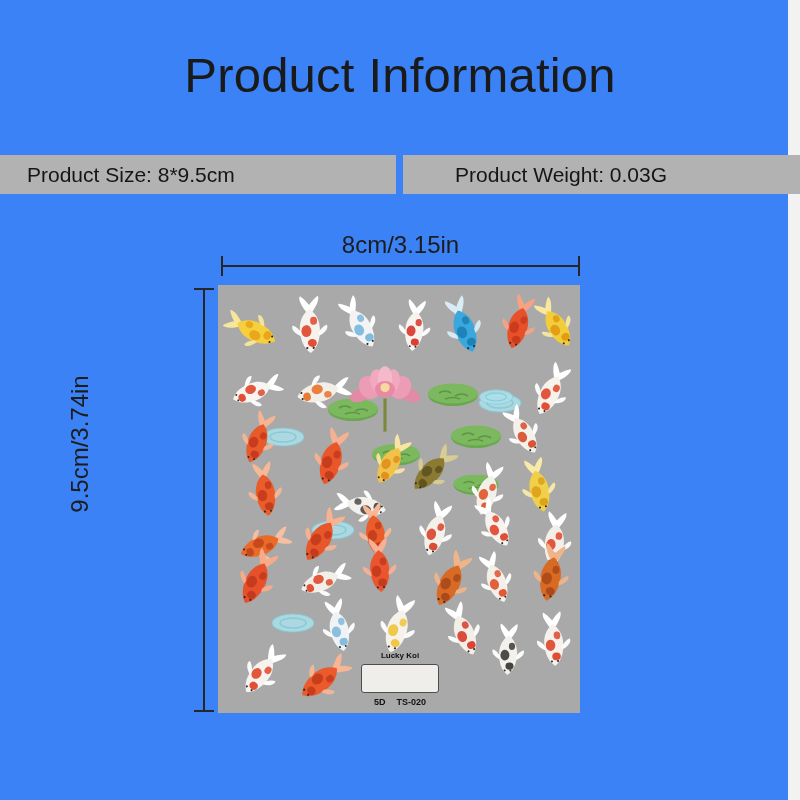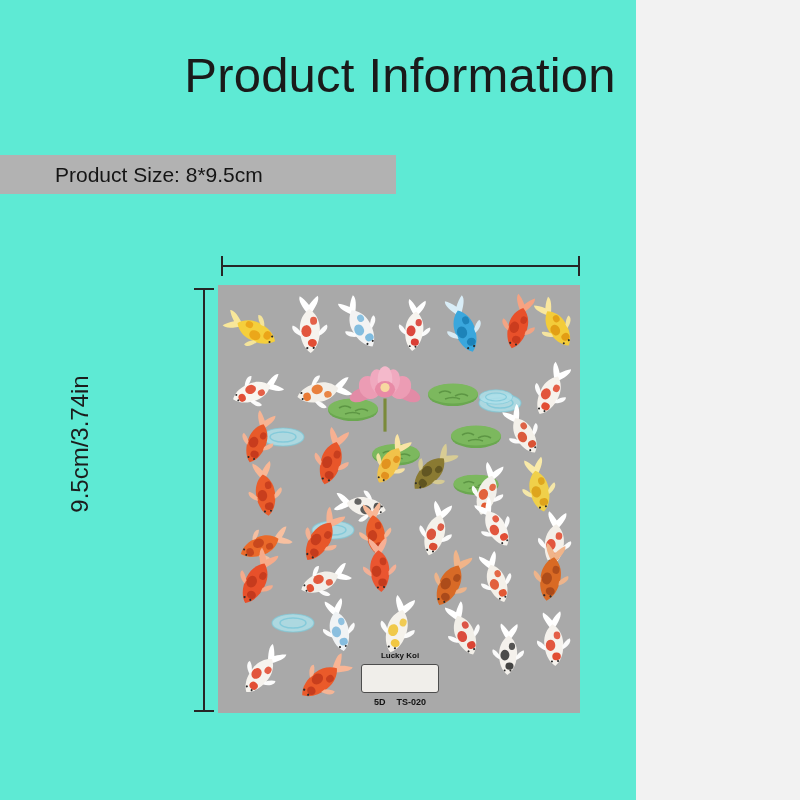--- a/index.html
+++ b/index.html
@@ -10,23 +10,23 @@
     width: 800px;
     height: 800px;
     background: #f2f2f2;
     font-family: "Liberation Sans", sans-serif;
     overflow: hidden;
     position: relative;
   }
   #page {
     position: absolute;
     left: 0; top: 0;
-    width: 636px;
+    width: 788px;
     height: 800px;
-    background: #5eead4;
+    background: #3b82f6;
   }
 
   
   .page-title {
     position: absolute;
     left: 0;
     top: 46px;
     width: 800px;
     text-align: center;
     font-size: 49px;
@@ -47,21 +47,21 @@
     align-items: center;
   }
   .spec-bar.left  { left: 0px;   width: 396px; }
   .spec-bar.right { left: 403px; width: 397px; }
   .spec-text {
     font-size: 21px;
     color: #151515;
     font-weight: 400;
     white-space: nowrap;
   }
-  .spec-bar.left  .spec-text { margin-left: 55px; }
+  .spec-bar.left  .spec-text { margin-left: 27px; }
   .spec-bar.right .spec-text { margin-left: 52px; }
 
   
   .dim-top-label {
     position: absolute;
     left: 221px;
     top: 231px;
     width: 359px;
     text-align: center;
     font-size: 24px;
@@ -159,21 +159,25 @@
 <body>
 
 <div id="page">
 
   <div class="page-title">Product Information</div>
 
   <div class="spec-bar left">
     <span class="spec-text">Product Size: 8*9.5cm</span>
   </div>
 
-
+  <div class="spec-bar right">
+    <span class="spec-text">Product Weight: 0.03G</span>
+  </div>
+
+  <div class="dim-top-label">8cm/3.15in</div>
   <div class="dim-line-h"></div>
   <div class="dim-cap-h start"></div>
   <div class="dim-cap-h end"></div>
 
   <div class="dim-left-label">9.5cm/3.74in</div>
   <div class="dim-line-v"></div>
   <div class="dim-cap-v start"></div>
   <div class="dim-cap-v end"></div>
 
   <div class="sticker-sheet">

